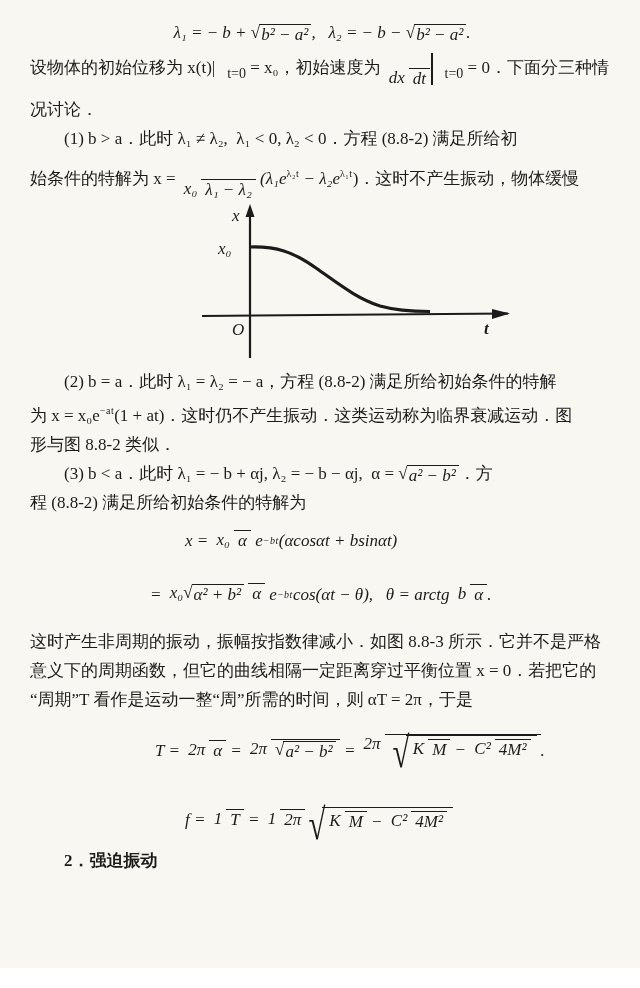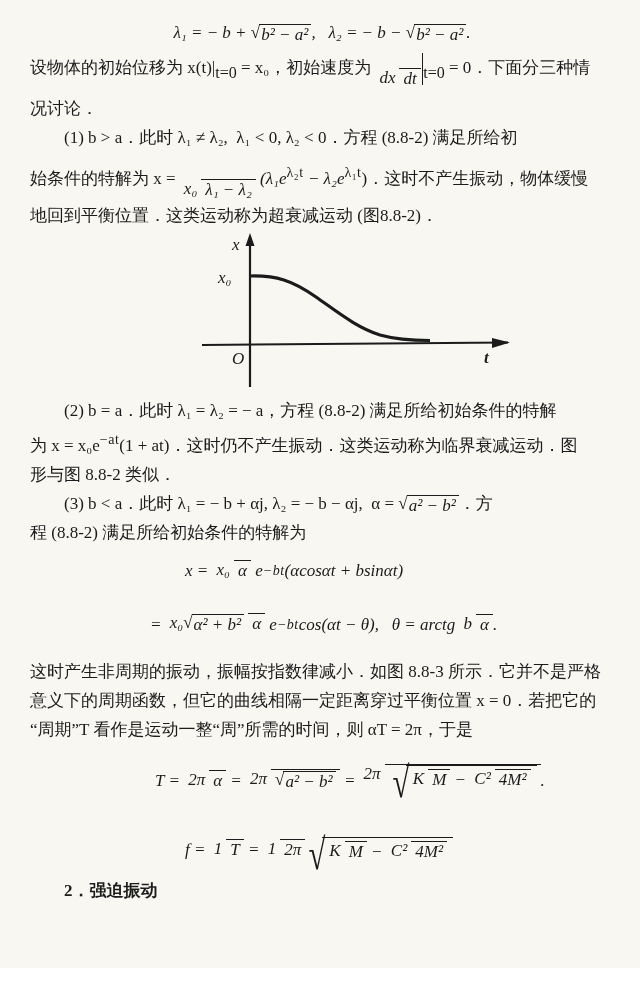--- a/index.html
+++ b/index.html
@@ -34,22 +34,22 @@
   }
   .sqrt-big .rad {
     display:inline-flex; align-items:center;
     border-top:1.7px solid #1b1b1b; padding:3px 6px 0 3px;
   }
   
   .formula {
     display:flex; align-items:center; font-style:italic; white-space:pre;
   }
   .formula span { white-space:pre; }
-  sup.exp { font-size:14px; vertical-align:7px; letter-spacing:0.5px; }
-  sub.ev { font-size:16px; vertical-align:-5px; }
+  sup.exp { font-size:10px; vertical-align:7px; letter-spacing:0.5px; }
+  sub.ev { font-size:14px; vertical-align:-5px;margin-left:12px; }
   .vbar { display:inline-block; width:1.5px; height:32px; background:#1b1b1b;
           vertical-align:middle; margin-left:1px; }
   
   .figure { margin:2px 0 0 146px; width:344px; }
   .figure svg { display:block; }
   .caption { text-align:center; line-height:20px; white-space:pre; margin-top:0;
              font-style:normal; letter-spacing:1px; }
   .fig-label { font-style:italic; font-size:17px; fill:#1b1b1b; }
 </style>
 </head>
@@ -58,21 +58,20 @@
 <div class="page">
   <div class="content">
 
     <div class="line center math"><span>λ₁ = − b + </span><span class="sr"><span class="sign">√</span><span class="rad">b² − a²</span></span><span>,   λ₂ = − b − </span><span class="sr"><span class="sign">√</span><span class="rad">b² − a²</span></span><span>.</span></div>
 
     <div class="tall-line"><span>设物体的初始位移为 x(t)|</span><sub class="ev">t=0</sub><span> = x₀，初始速度为 </span><span class="frac"><span class="num">dx</span><span class="den">dt</span></span><span class="vbar"></span><sub class="ev">t=0</sub><span> = 0．下面分三种情</span></div>
     <div class="line">况讨论．</div>
 
     <div class="line indent">(1) b &gt; a．此时 λ₁ ≠ λ₂,  λ₁ &lt; 0, λ₂ &lt; 0．方程 (8.8-2) 满足所给初</div>
     <div class="tall-line"><span>始条件的特解为 x = </span><span class="frac"><span class="num">x₀</span><span class="den">λ₁ − λ₂</span></span><span class="math"> (λ₁e</span><sup class="exp">λ₂t</sup><span class="math"> − λ₂e</span><sup class="exp">λ₁t</sup><span>)．这时不产生振动，物体缓慢</span></div>
-    <div class="line">地回到平衡位置．这类运动称为超衰减运动 (图8.8-2)．</div>
 
     <div class="figure">
       <svg width="344" height="158" viewBox="0 0 344 158">
         <line x1="74" y1="155" x2="74" y2="8" stroke="#1b1b1b" stroke-width="2.2"></line>
         <polygon points="74,1 69.5,14 78.5,14" fill="#1b1b1b"></polygon>
         <line x1="26" y1="113" x2="332" y2="110.5" stroke="#1b1b1b" stroke-width="2"></line>
         <polygon points="334,110.5 316,106 316,116" fill="#1b1b1b"></polygon>
         <path d="M 75 44 C 100 43.5, 116 48, 140 65 C 163 81, 180 95, 204 103 C 220 107.5, 238 108.5, 254 108.5" fill="none" stroke="#1b1b1b" stroke-width="3.2"></path>
         <text x="56" y="18" class="fig-label">x</text>
         <text x="42" y="51" class="fig-label">x₀</text>

